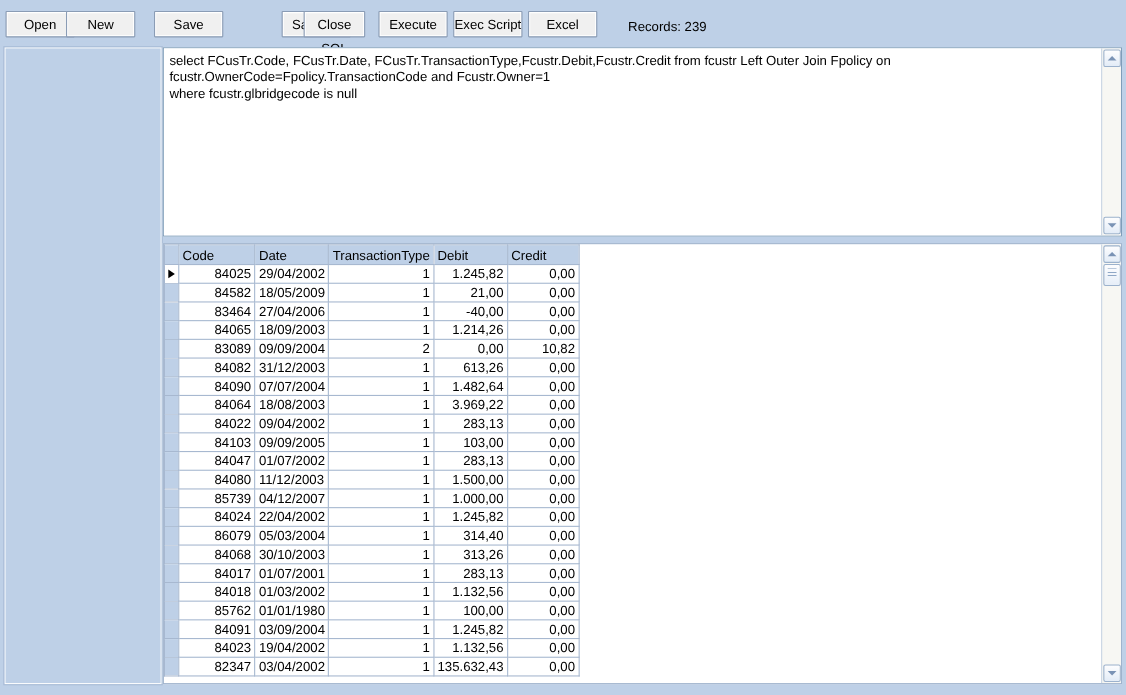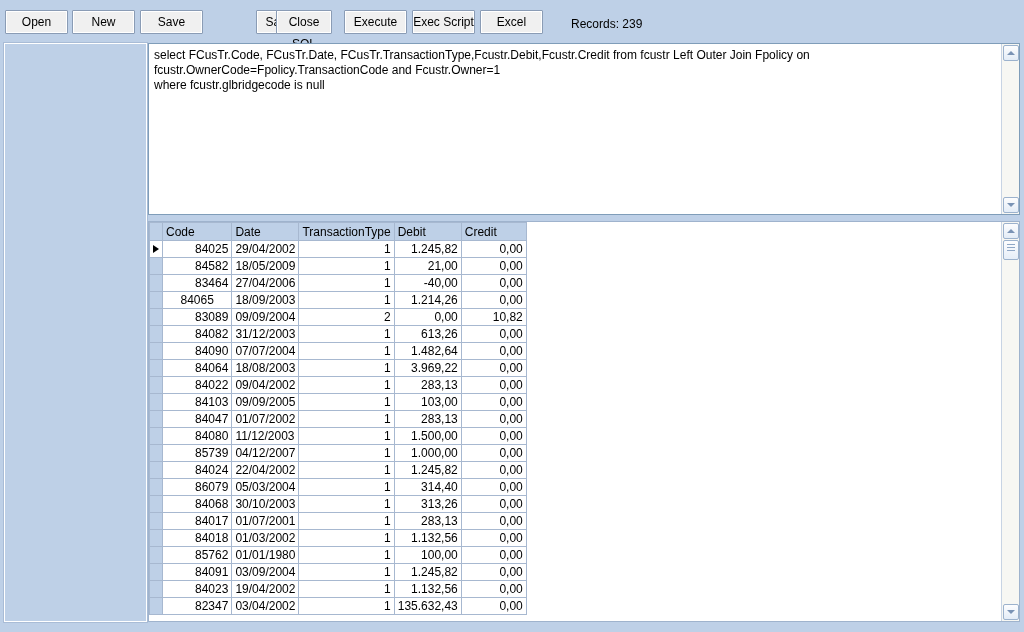--- a/index.html
+++ b/index.html
@@ -212,21 +212,21 @@
   }
 </style>
 </head>
 <body>
 
 <div id="app">
 
   <div id="toolbar">
 
     <button class="tbtn" style="left: 5px; width: 63px;">Open</button>
-      <button class="tbtn" style="left: 72px; width: 63px;">New</button>
+      <button class="tbtn" style="left: 60px; width: 63px;">New</button>
       <button class="tbtn" style="left: 140px; width: 63px;">Save</button>
       <button class="tbtn" style="left: 208px; width: 63px; margin-left: 48px;">Save As</button>
       <button class="tbtn" style="left: 276px; width: 56px;">Close SQL</button>
       <button class="tbtn" style="left: 344px; width: 63px;">Execute</button>
       <button class="tbtn" style="left: 412px; width: 63px;">Exec Script</button>
       <button class="tbtn" style="left: 480px; width: 63px;">Excel</button>
       <div id="records-label">Records: 239</div>
   </div>
 
   <div id="left-panel"></div>
@@ -279,21 +279,21 @@
           <tr>
             <td class="ind" style="width: 13px;"></td>
             <td class="num" style="width: 64px;">83464</td>
             <td class="txt" style="width: 64px;">27/04/2006</td>
             <td class="num" style="width: 86px;">1</td>
             <td class="num" style="width: 65px;">-40,00</td>
             <td class="num" style="width: 65px;">0,00</td>
           </tr>
           <tr>
             <td class="ind" style="width: 13px;"></td>
-            <td class="num" style="width: 64px; text-align: center;">84065</td>
+            <td class="num" style="width: 64px;">84065</td>
             <td class="txt" style="width: 64px;">18/09/2003</td>
             <td class="num" style="width: 86px;">1</td>
             <td class="num" style="width: 65px;">1.214,26</td>
             <td class="num" style="width: 65px;">0,00</td>
           </tr>
           <tr>
             <td class="ind" style="width: 13px;"></td>
             <td class="num" style="width: 64px;">83089</td>
             <td class="txt" style="width: 64px;">09/09/2004</td>
             <td class="num" style="width: 86px;">2</td>

